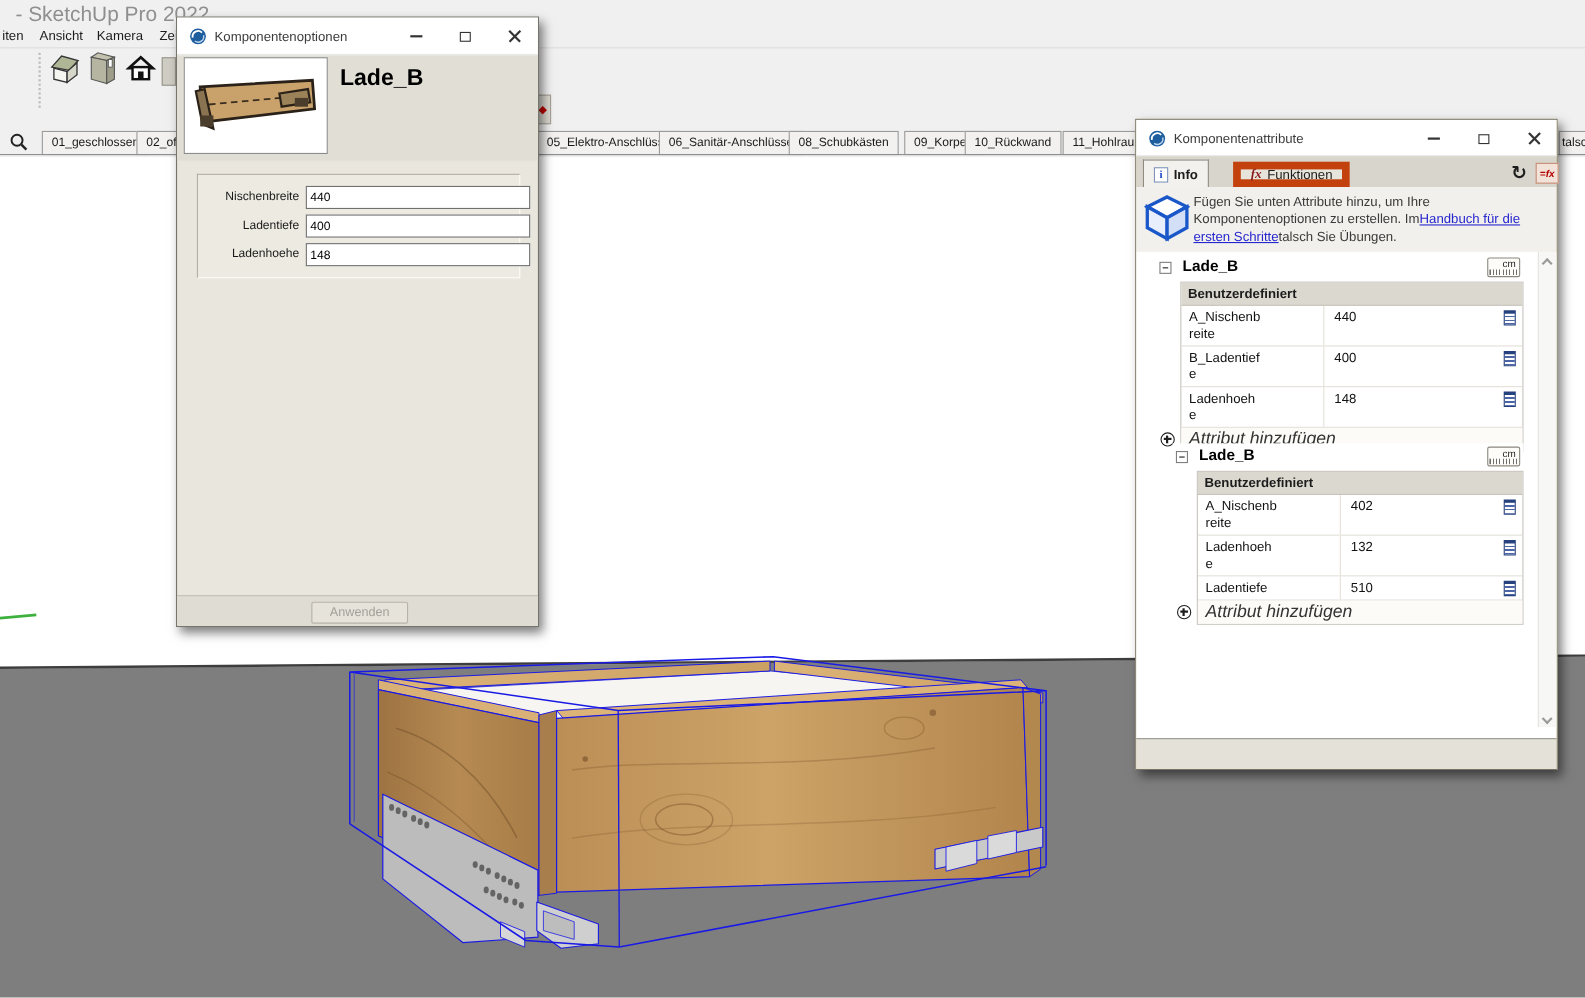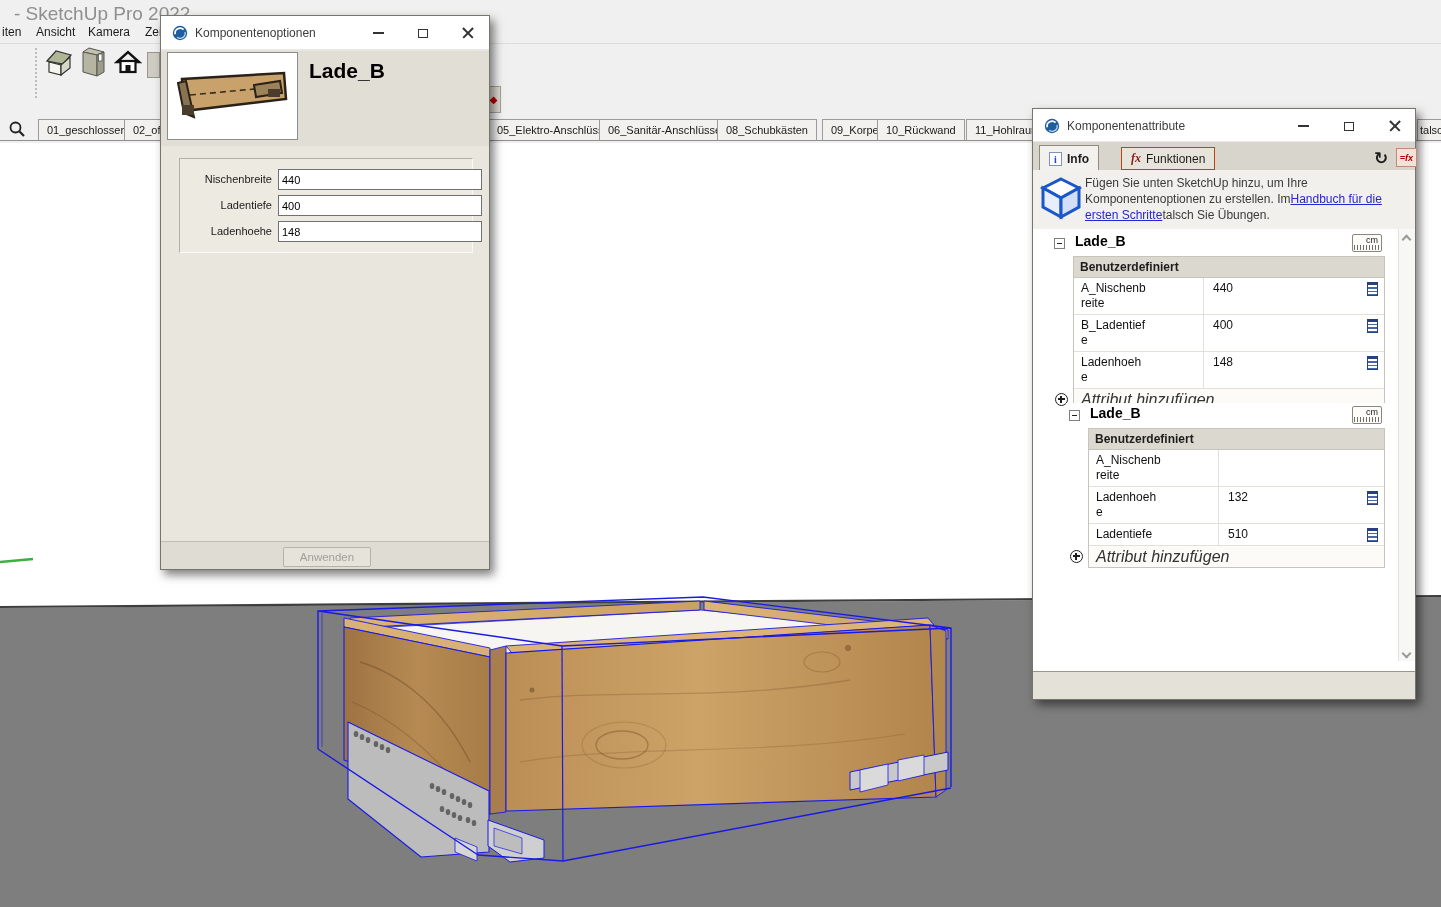--- a/index.html
+++ b/index.html
@@ -55,21 +55,21 @@
   .opt-bottom { position:absolute; left:0; bottom:0; right:0; height:28px; background:#dfdcd3; border-top:1px solid #c3bfb5; }
   .opt-apply { position:absolute; left:122px; top:5px; width:88px; height:20px; background:#e6e3db;
                border:1px solid #b6b2a8; border-radius:2px; font-size:11.5px; color:#a3a099; text-align:center; line-height:18px; cursor:default; }
 
   
   #attr-dialog { left:1032px; top:108px; width:384px; height:592px; background:#fef9c3; }
   #attr-dialog .titlebar { height:33px; }
   .attr-tabrow { position:absolute; left:0; top:33px; right:0; height:28px; background:#d8d5cc; }
   .attr-tab { position:absolute; display:flex; align-items:center; gap:5px; padding:0 9px; cursor:pointer; font-size:12px; color:#1c1c1c; }
   .attr-tab.active { left:6px; top:3px; height:26px; background:#f2f1ed; border:1px solid #8f8b81; border-bottom:none; font-weight:bold; }
-  .attr-tab.inactive { left:88px; top:5px; height:23px; background:#e7e4db; border:1px solid #c2410c; }
+  .attr-tab.inactive { left:88px; top:5px; height:23px; background:#e7e4db; border:7px solid #c2410c; }
   .info-glyph { width:13px; height:14px; background:#fff; border:1px solid #7d93b8; color:#1a49c8; font-weight:bold;
                 font-size:10px; text-align:center; line-height:13px; font-family:"Liberation Serif",serif; }
   .fx-glyph { font-style:italic; font-family:"Liberation Serif",serif; font-size:12px; color:#8b1a1a; font-weight:bold; }
   .tool-btn { position:absolute; display:flex; align-items:center; justify-content:center; cursor:pointer; }
   .refresh-btn { left:336px; top:4px; width:24px; height:23px; font-family:"DejaVu Sans",sans-serif; font-size:17px; font-weight:bold; color:#1e1e1e; }
   .evalfx-btn { left:363px; top:6px; width:21px; height:19px; background:#f2e2d8; border:1px solid #c08a74;
                 font-size:9px; font-weight:bold; font-style:italic; color:#b50000; }
   .attr-banner { position:absolute; left:0; top:61px; right:0; height:59px; background:#f2f0ec; }
   .banner-text { position:absolute; left:52px; top:5px; width:304px; font-size:12px; line-height:16px; color:#3a3a3a; }
   .banner-text a { color:#2626cf; text-decoration:underline; cursor:pointer; }
@@ -350,21 +350,21 @@
       <div class="tool-btn evalfx-btn">=fx</div>
     </div>
 
     <div class="attr-banner">
       <svg width="44" height="46" viewBox="0 0 44 46" style="position:absolute;left:6px;top:5px">
         <polygon points="22,4 40,13 22,23 4,13" fill="#fff" stroke="#1a57c8" stroke-width="3"></polygon>
         <polygon points="4,13 22,23 22,42 4,32" fill="#e8eefb" stroke="#1a57c8" stroke-width="3"></polygon>
         <polygon points="40,13 22,23 22,42 40,32" fill="#d2dff6" stroke="#1a57c8" stroke-width="3"></polygon>
       </svg>
       <div class="banner-text">
-        <span>Fügen Sie unten SketchUp hinzu, um Ihre Komponentenoptionen zu erstellen. Im</span><a>Handbuch für die ersten Schritte</a><span>talsch Sie Übungen.</span>
+        <span>Fügen Sie unten Attribute hinzu, um Ihre Komponentenoptionen zu erstellen. Im</span><a>Handbuch für die ersten Schritte</a><span>talsch Sie Übungen.</span>
       </div>
     </div>
 
     <div class="attr-content">
 
       <div class="attr-table" id="table-1">
         <div class="at-head">
           <span class="expander"></span>
           <span class="at-name">Lade_B</span>
           <span class="cm-icon">
@@ -406,20 +406,24 @@
           <span class="expander"></span>
           <span class="at-name">Lade_B</span>
           <span class="cm-icon">
               <span class="cm-text">cm</span>
             </span>
         </div>
         <div class="at-inner">
           <div class="at-section">Benutzerdefiniert</div>
           <div class="at-row">
             <div class="at-label"><span>A_Nischenbreite</span></div>
+            <div class="at-value">
+              <span class="v">402</span>
+              <span class="val-icon"></span>
+            </div>
           </div>
           <div class="at-row">
             <div class="at-label"><span>Ladenhoehe</span></div>
             <div class="at-value">
               <span class="v">132</span>
               <span class="val-icon"></span>
             </div>
           </div>
           <div class="at-row">
             <div class="at-label"><span>Ladentiefe</span></div>

